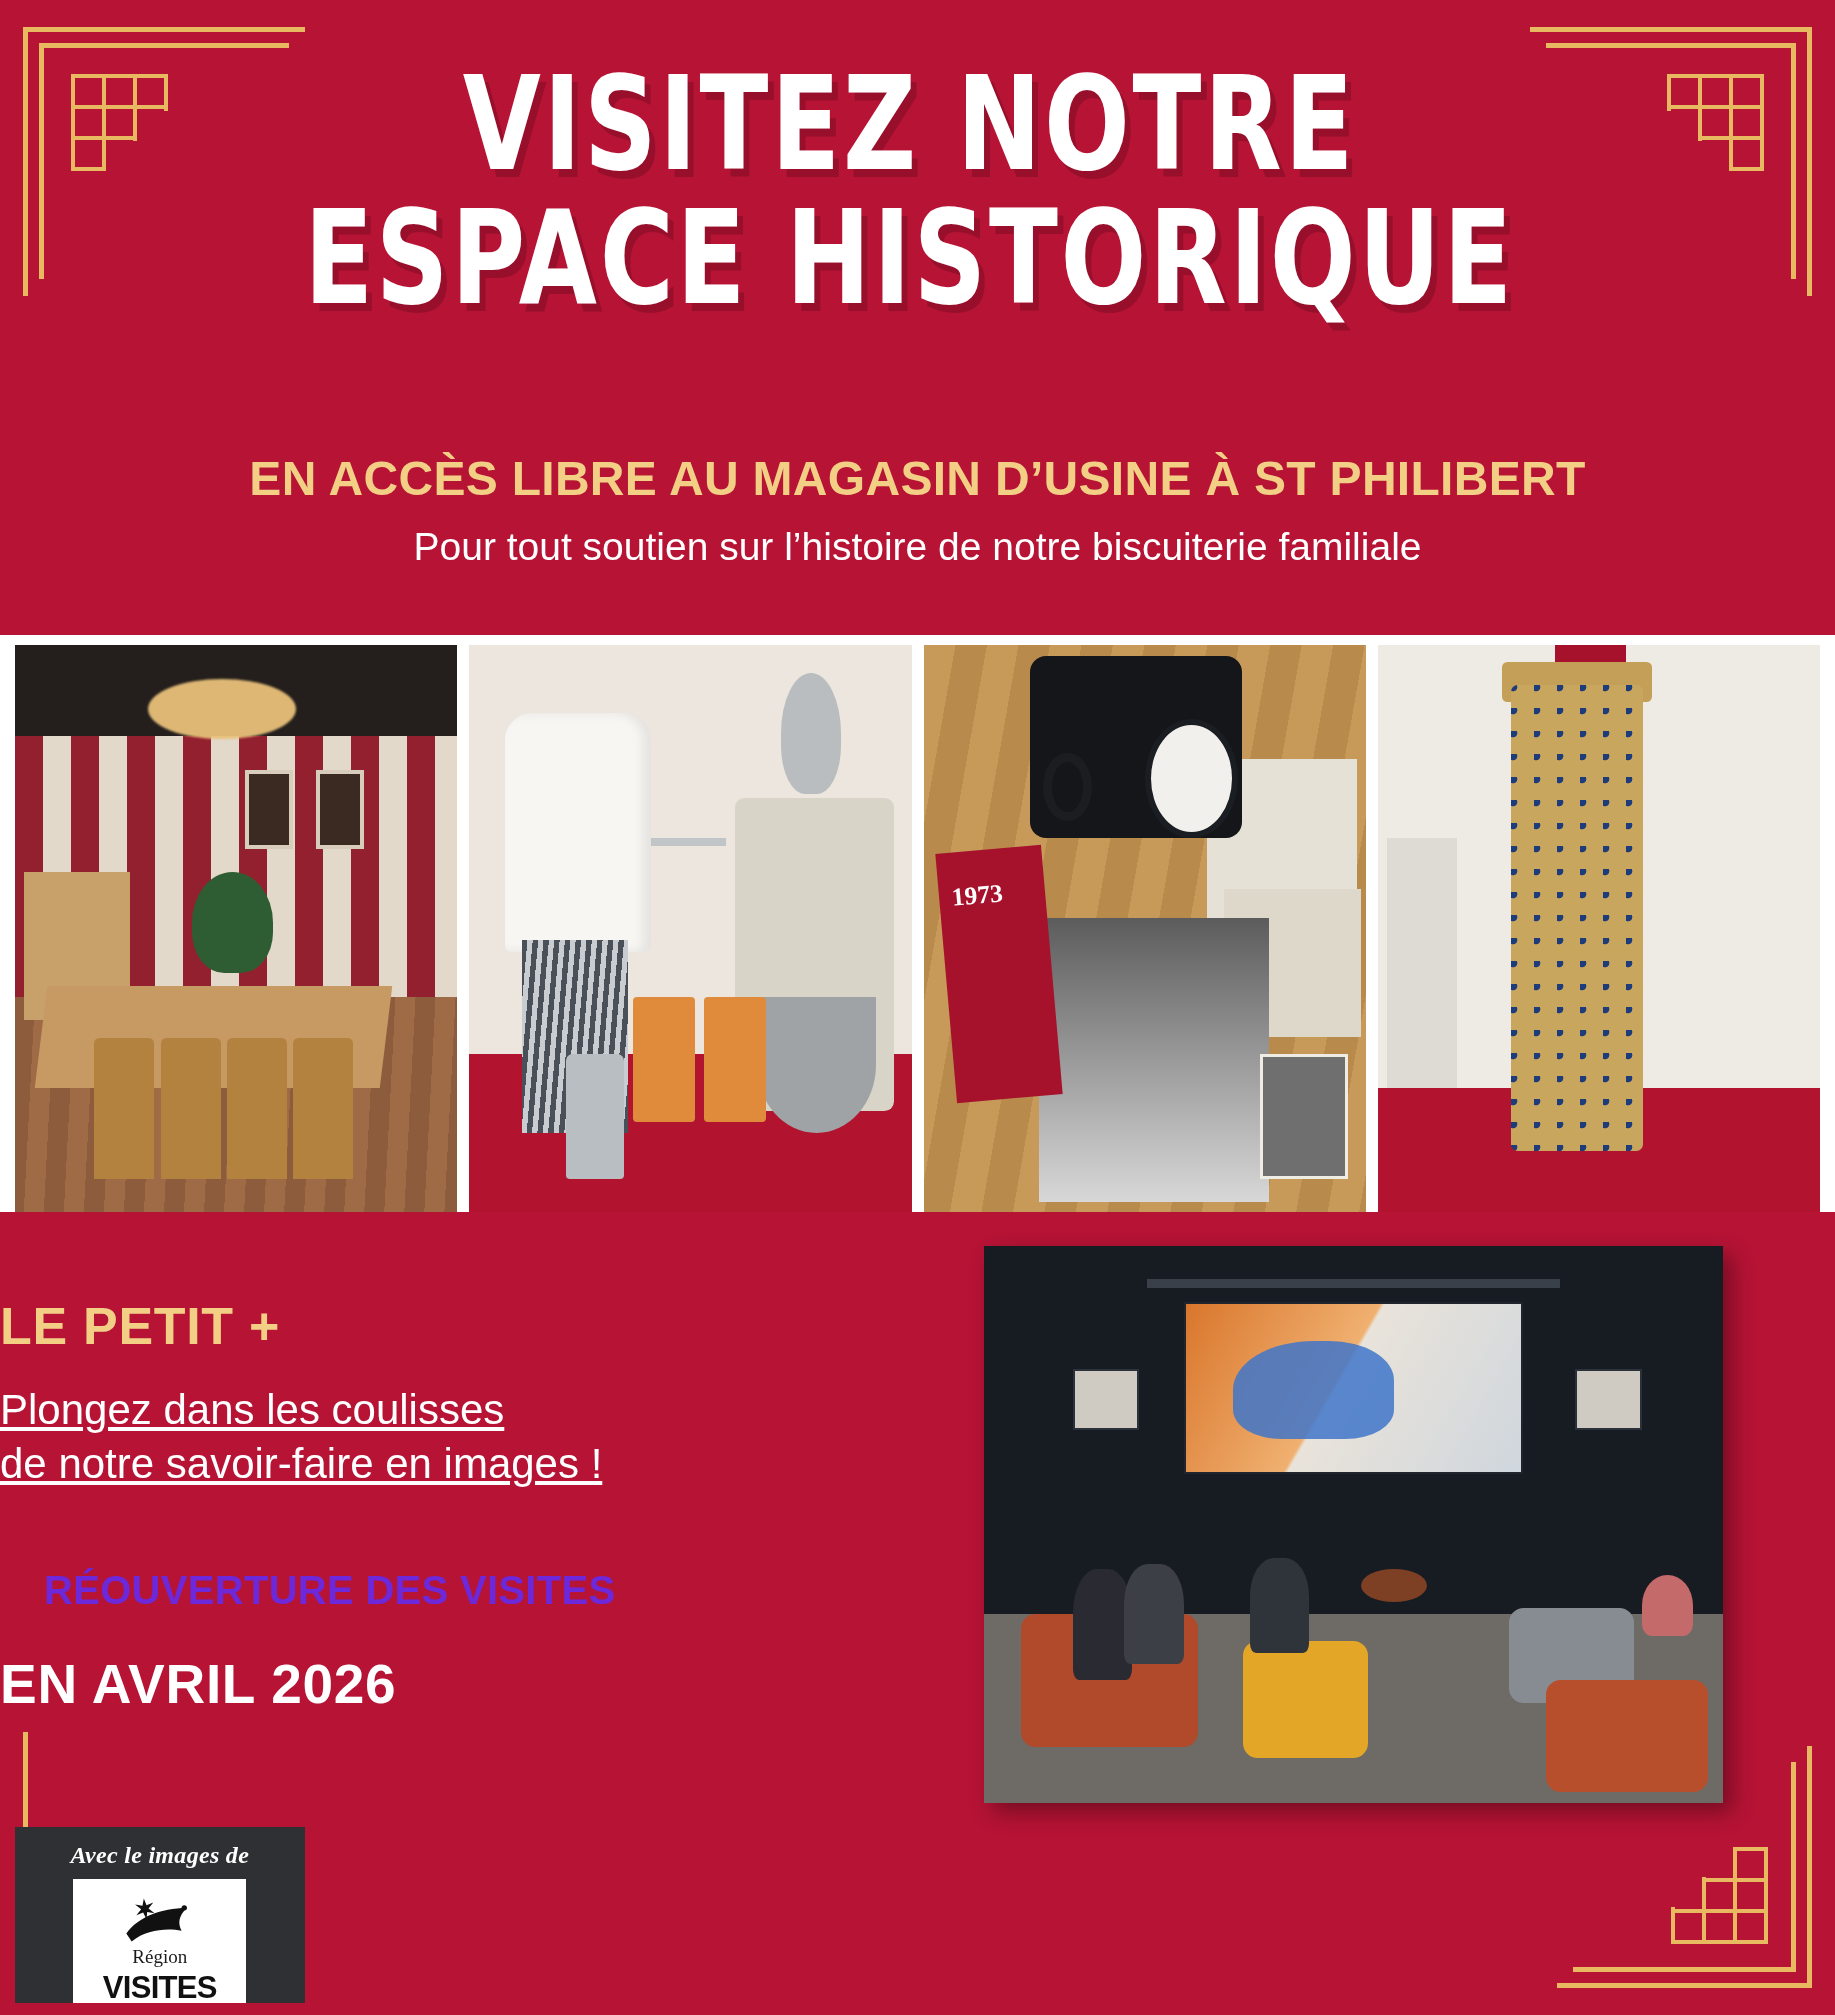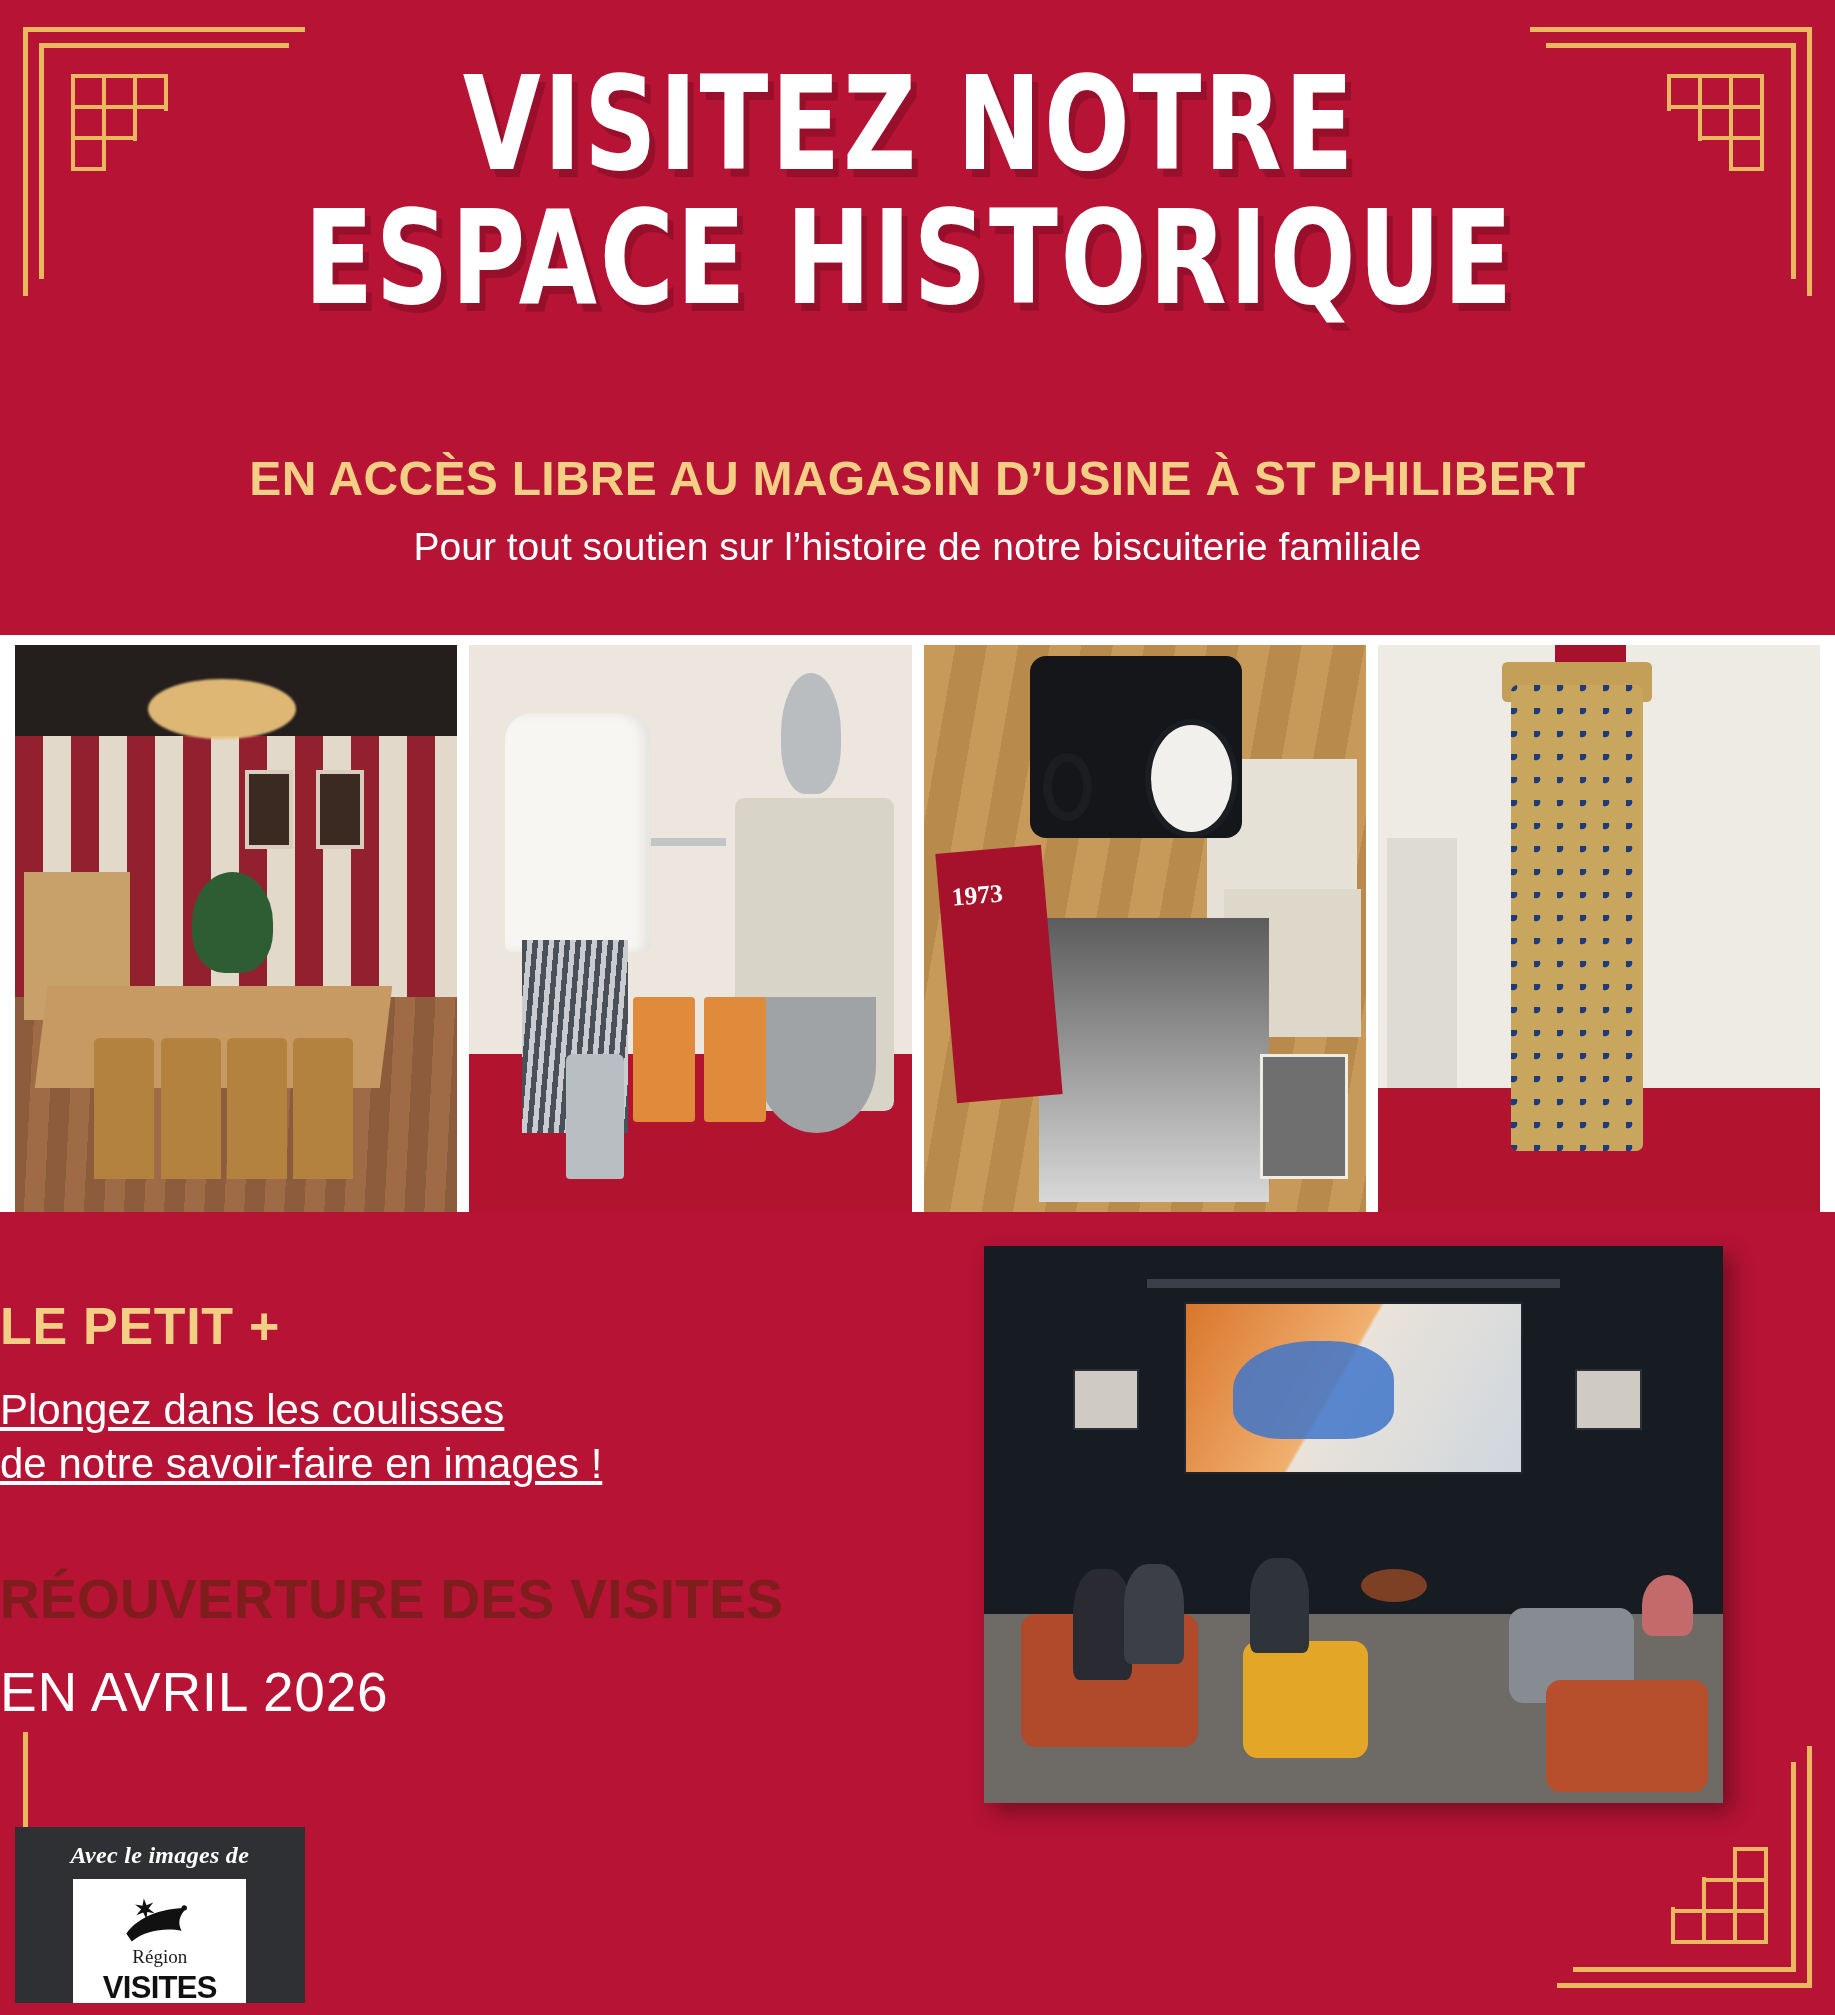--- a/index.html
+++ b/index.html
@@ -203,28 +203,29 @@
   .coulisses {
     margin-top: 27px;
     font-size: 42px;
     line-height: 1.28;
     color: #ffffff;
     text-decoration: underline;
   }
   .reouverture {
     margin-top: 74px;
     font-weight: bold;
-    font-size: 55px;
+    font-size: 40px;
     line-height: 1.25;
-    color: #7f1d1d;
+    color: #6d28d9;
     letter-spacing: 0.3px;
+    padding-left: 44px;
   }
   .avril {
-    margin-top: 27px;
-    font-weight: normal;
+    margin-top: 37px;
+    font-weight: bold;
     font-size: 55px;
     color: #ffffff;
     letter-spacing: 0.7px;
   }
 
   
   .cinema {
     position: absolute;
     top: 1246px;
     left: 984px;

